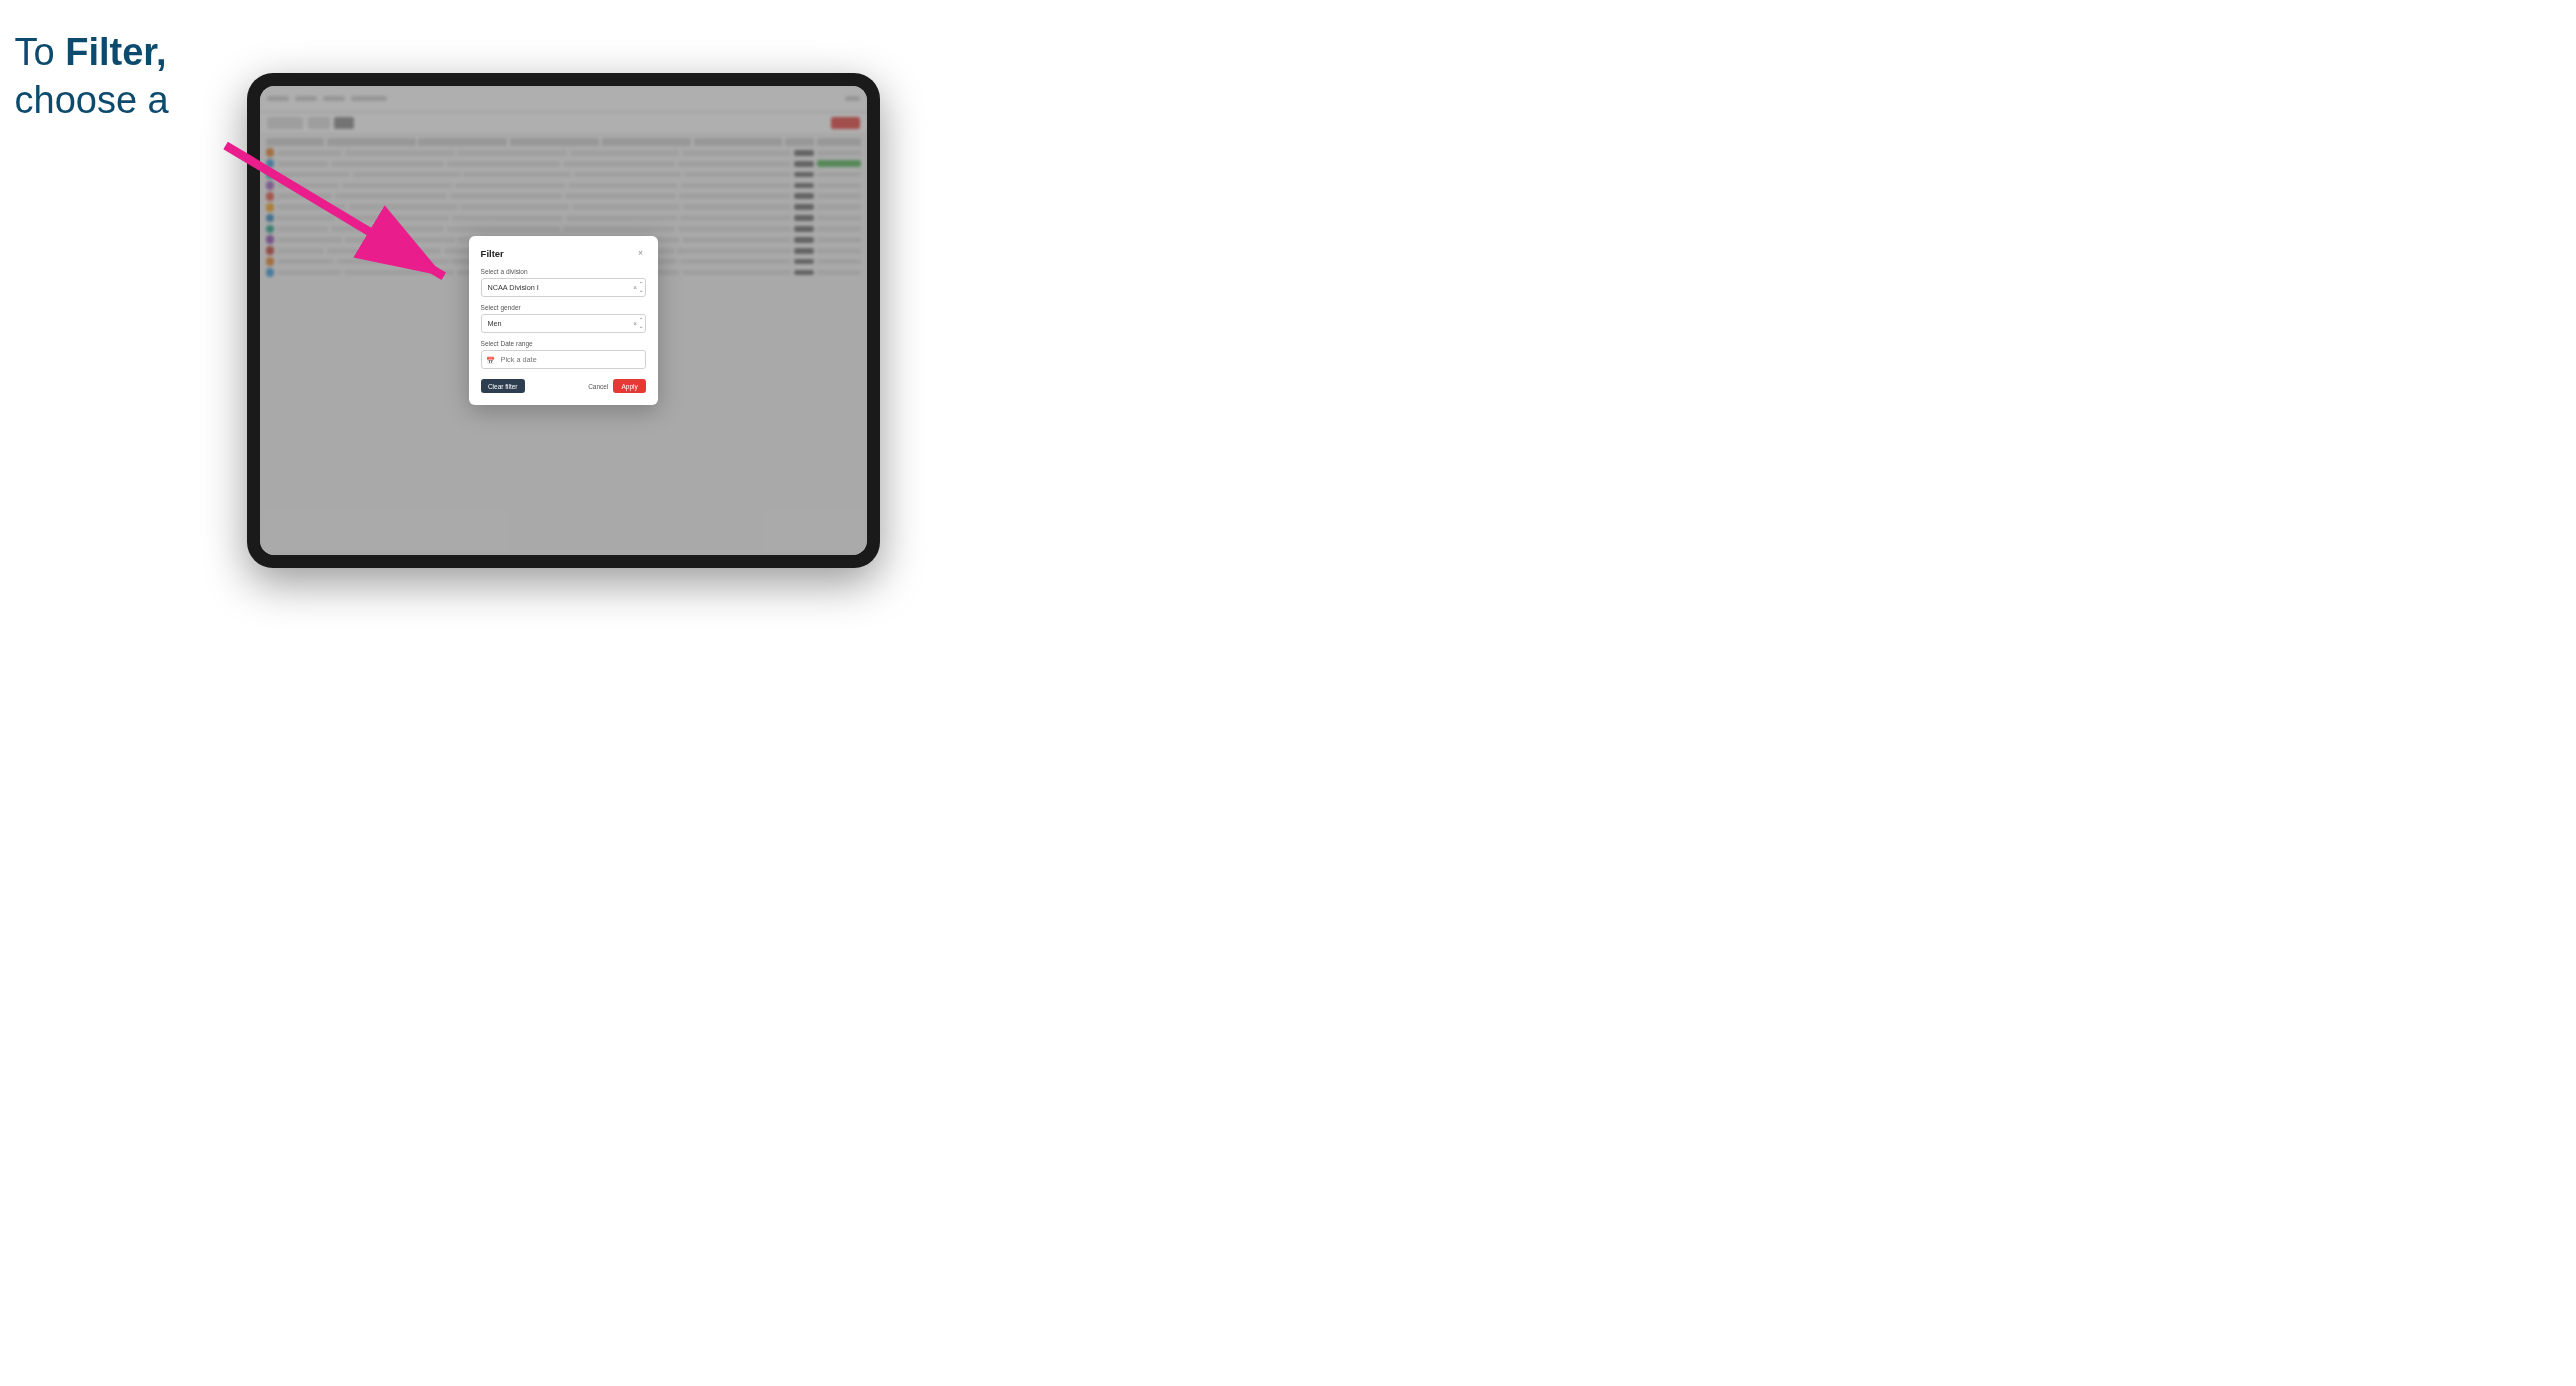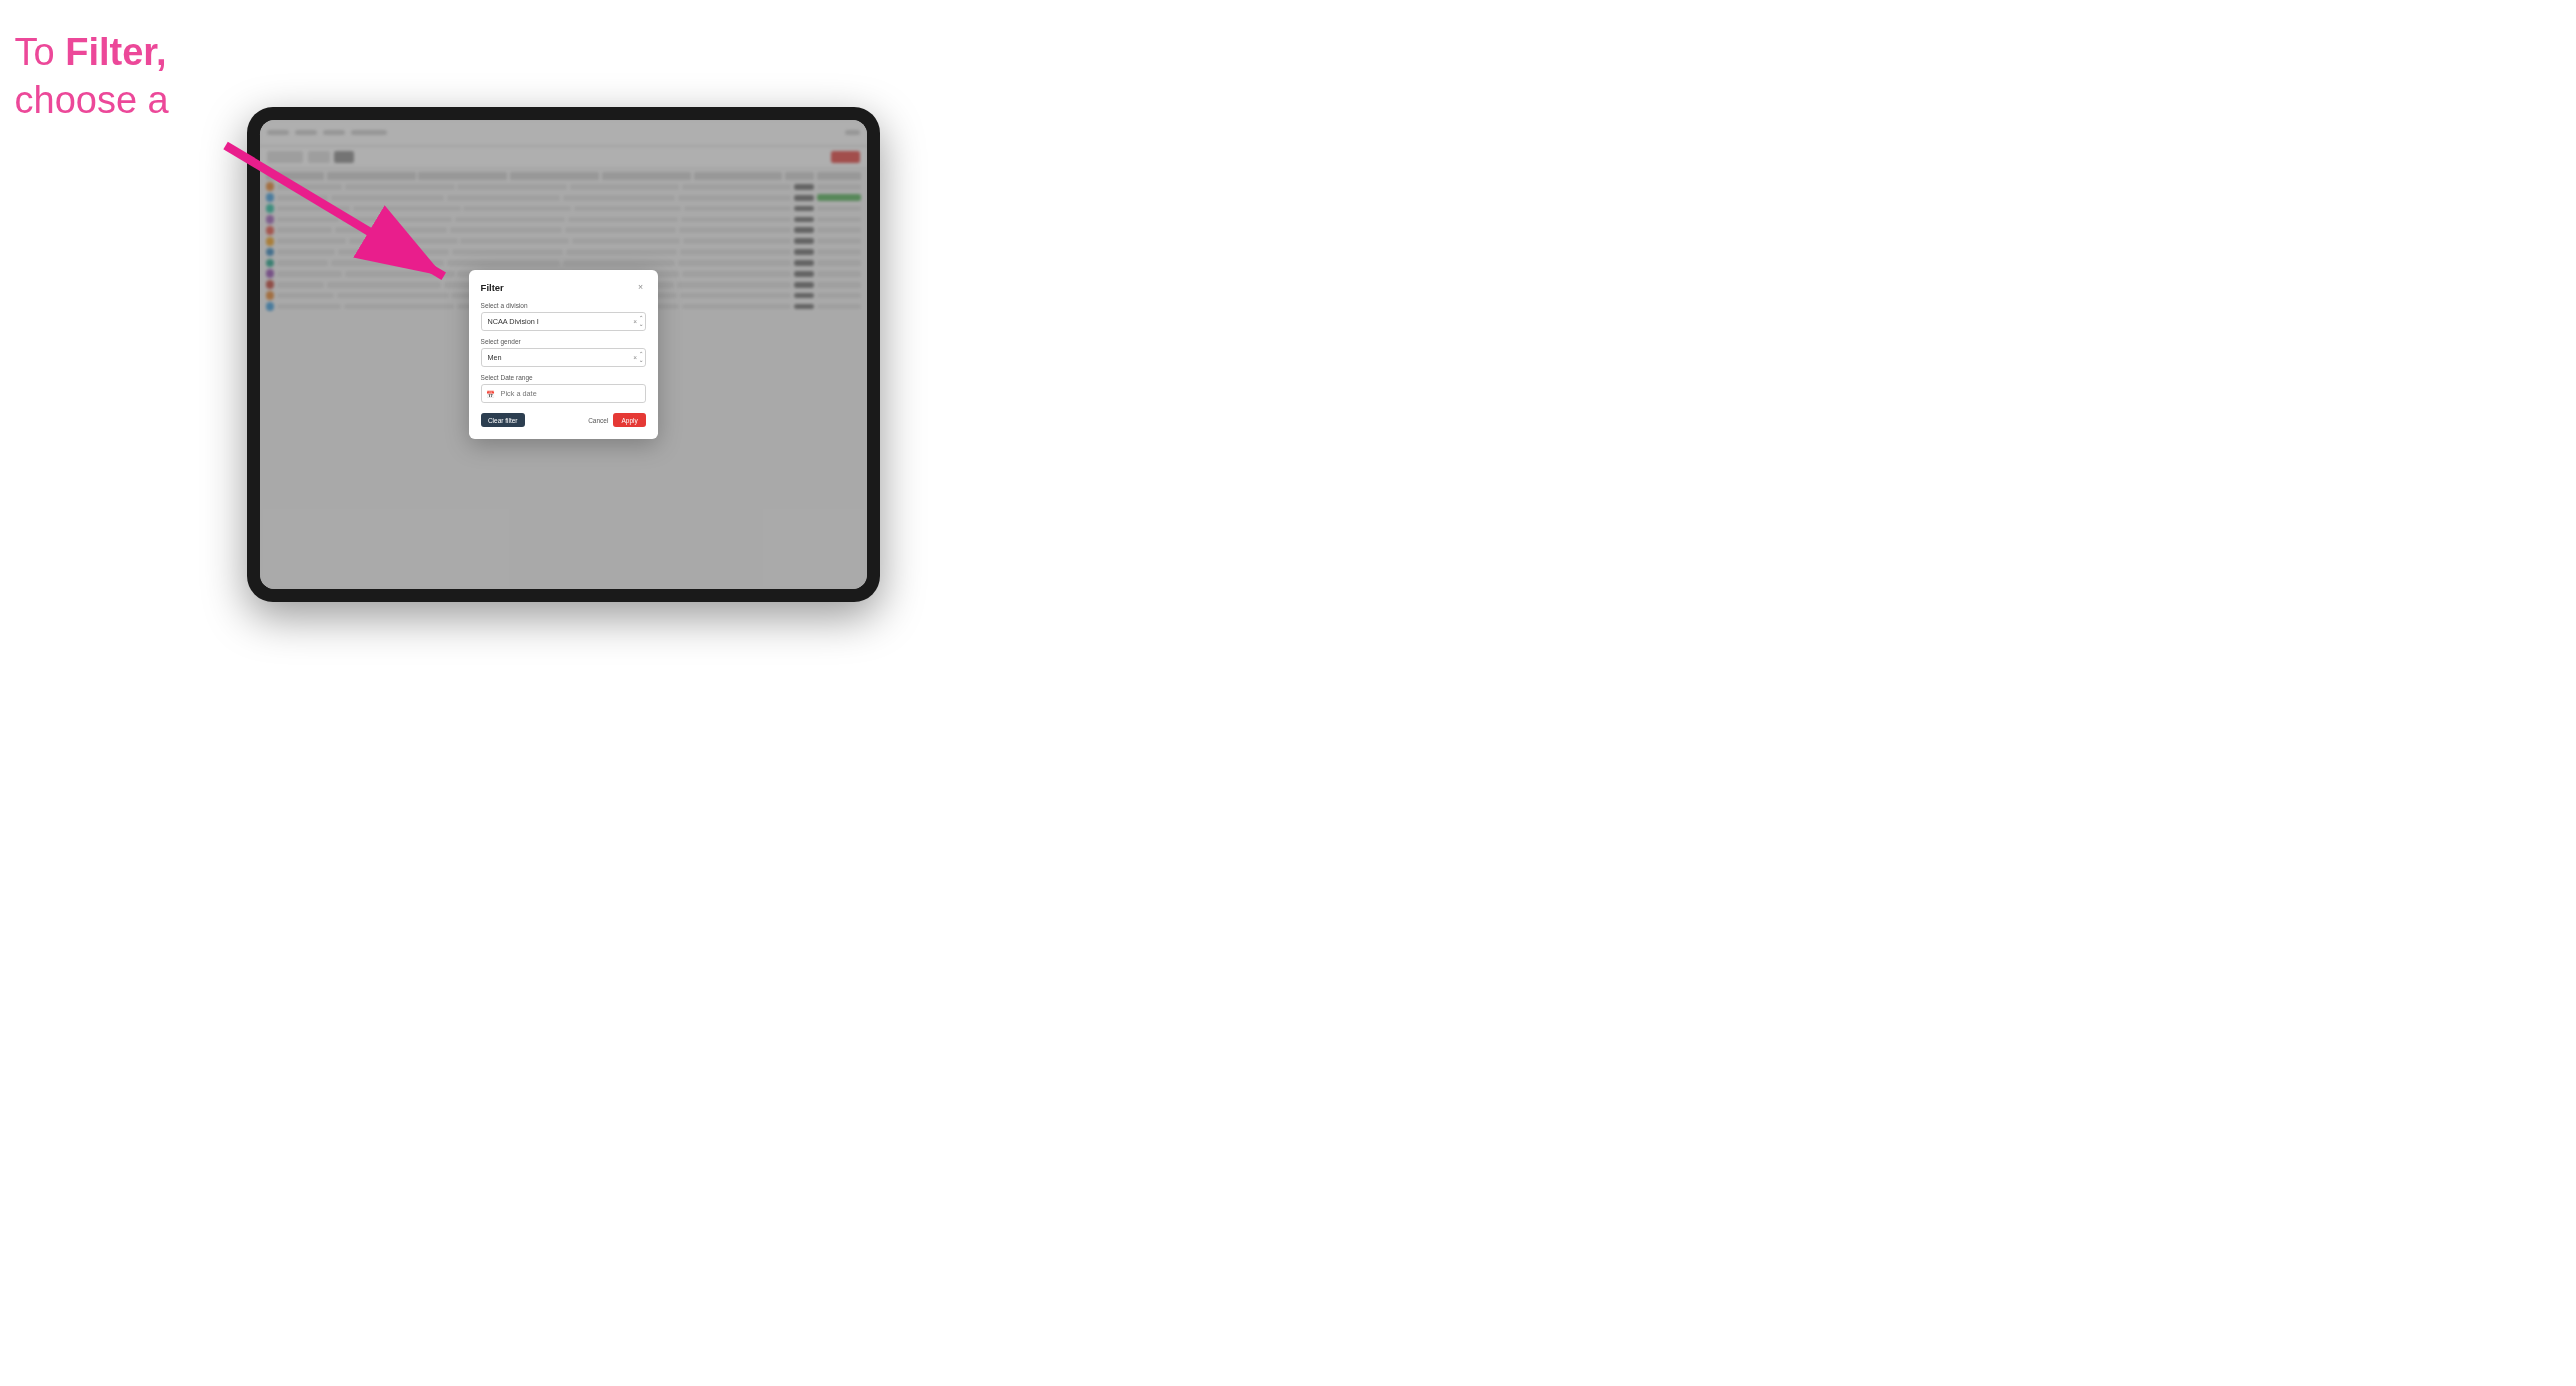--- a/index.html
+++ b/index.html
@@ -13,36 +13,35 @@
     }
 
     
     .instruction-text {
       position: absolute;
       top: 29px;
       left: 14.5px;
       width: 218px;
       font-size: 38px;
       line-height: 1.25;
-      color: #ec4899;
+      color: #0c4a6e;
     }
     .instruction-text .bold { font-weight: 800; }
 
     
     .tablet-frame {
       position: absolute;
       top: 73px;
       left: 247px;
       width: 633px;
       height: 495px;
       background: #1a1a1a;
       border-radius: 26px;
       padding: 13px;
       box-shadow: 0 14.5px 44px rgba(0,0,0,0.4);
-      margin-top: 34px;
     }
 
     .tablet-screen {
       width: 100%;
       height: 100%;
       background: #f0f0f0;
       border-radius: 14.5px;
       overflow: hidden;
       position: relative;
     }

